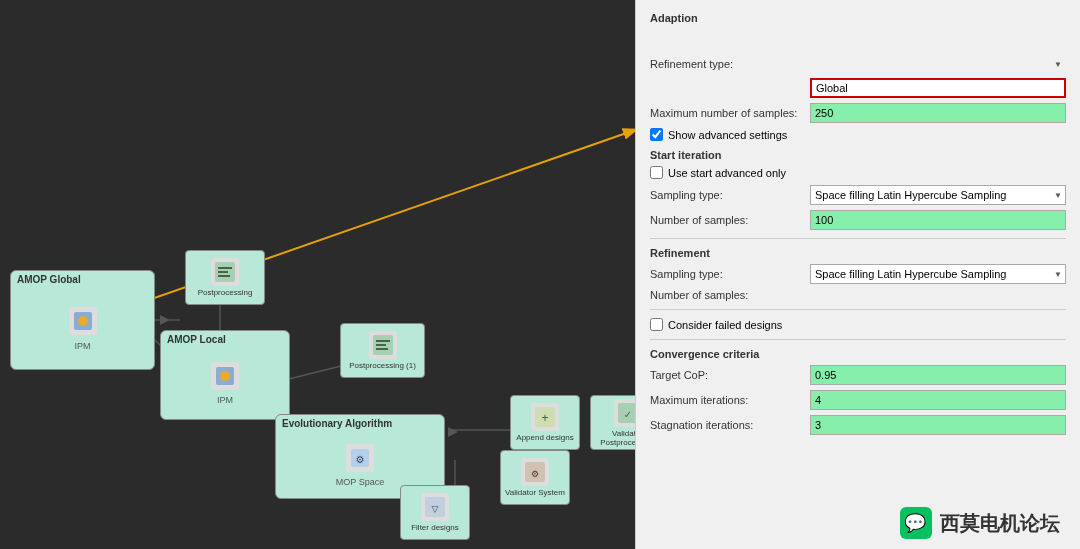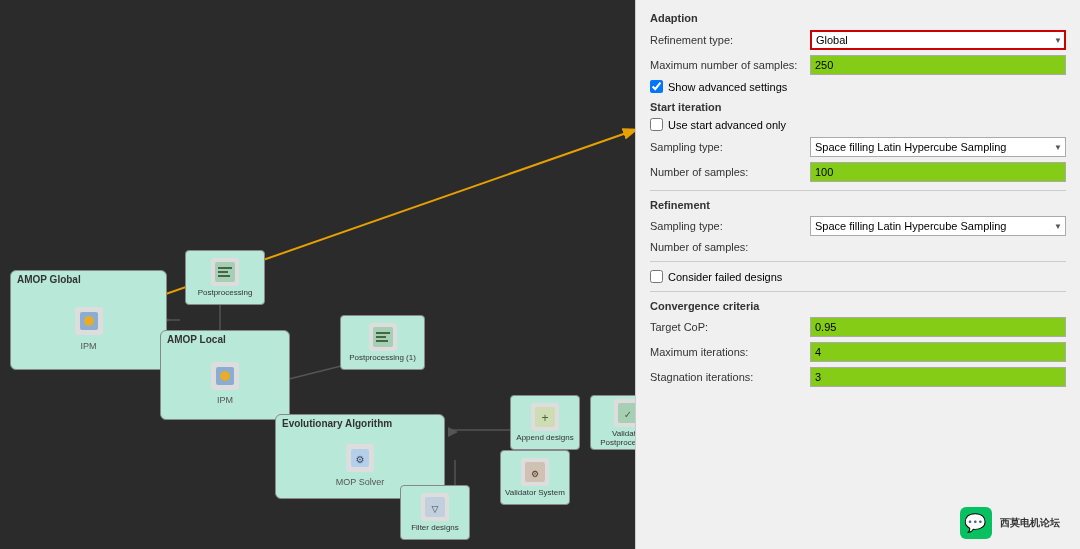--- a/index.html
+++ b/index.html
@@ -60,21 +60,21 @@
       width: 160px;
       font-size: 11px;
       color: #333;
       flex-shrink: 0;
     }
 
     .form-input {
       flex: 1;
       height: 20px;
       border: 1px solid #aaa;
-      background: #84cc16;
+      background: #86efac;
       font-size: 11px;
       padding: 0 4px;
     }
 
     .select-wrapper {
       flex: 1;
       position: relative;
     }
 
     .select-wrapper::after {
@@ -94,20 +94,21 @@
       border: 1px solid #aaa;
       background: white;
       font-size: 11px;
       padding: 0 4px;
       appearance: none;
       -webkit-appearance: none;
     }
 
     .highlighted-select {
       border: 2px solid #cc0000 !important;
+      margin-top: 48px;
     }
 
     .checkbox-row {
       display: flex;
       align-items: center;
       margin-bottom: 6px;
     }
 
     .checkbox-row input[type="checkbox"] {
       margin-right: 5px;
@@ -199,21 +200,21 @@
       background: #07c160;
       border-radius: 6px;
       display: flex;
       align-items: center;
       justify-content: center;
       color: white;
       font-size: 18px;
     }
 
     .watermark-text {
-      font-size: 10px;
+      font-size: 20px;
       color: #333;
       font-weight: bold;
     }
   </style>
 </head>
 <body>
 
 <div class="main-area">
 
   <div class="workflow-canvas">
@@ -243,21 +244,21 @@
 
       <line x1="610" y1="425" x2="625" y2="425" stroke="#555" stroke-width="1.5"></line>
 
       <line x1="455" y1="460" x2="455" y2="485" stroke="#555" stroke-width="1.5"></line>
 
       <polygon points="160,315 170,320 160,325" fill="#555"></polygon>
       <polygon points="278,378 288,383 278,388" fill="#555"></polygon>
       <polygon points="448,427 458,432 448,437" fill="#555"></polygon>
     </svg>
 
-    <div class="node node-container node-large" style="left:10px; top:270px; width:157px; height:100px;">
+    <div class="node node-container node-large" style="left:10px; top:270px; width:145px; height:100px;">
       <div class="node-title" style="font-weight:bold; padding:3px 6px; align-self:flex-start;">AMOP Global</div>
       <div style="display:flex; align-items:center; justify-content:center; flex:1; flex-direction:column; gap:4px;">
         <div class="node-icon">
           <svg width="22" height="22" viewBox="0 0 22 22">
             <rect x="2" y="2" width="18" height="18" rx="2" fill="#6699cc" opacity="0.7"></rect>
             <circle cx="11" cy="11" r="5" fill="#ffaa00" opacity="0.8"></circle>
           </svg>
         </div>
         <div style="font-size:9px;color:#555;">IPM</div>
       </div>
@@ -281,42 +282,42 @@
         <div class="node-icon">
           <svg width="22" height="22" viewBox="0 0 22 22">
             <rect x="2" y="2" width="18" height="18" rx="2" fill="#6699cc" opacity="0.7"></rect>
             <circle cx="11" cy="11" r="5" fill="#ffaa00" opacity="0.8"></circle>
           </svg>
         </div>
         <div style="font-size:9px;color:#555;">IPM</div>
       </div>
     </div>
 
-    <div class="node" style="left:340px; top:315px; width:85px; height:55px;">
+    <div class="node" style="left:340px; top:323px; width:85px; height:55px;">
       <div class="node-icon">
         <svg width="22" height="22" viewBox="0 0 22 22">
           <rect x="1" y="1" width="20" height="20" rx="2" fill="#99ccaa" opacity="0.8"></rect>
           <rect x="4" y="6" width="14" height="2" fill="#446644"></rect>
           <rect x="4" y="10" width="10" height="2" fill="#446644"></rect>
           <rect x="4" y="14" width="12" height="2" fill="#446644"></rect>
         </svg>
       </div>
       <div style="font-size:8px;">Postprocessing (1)</div>
     </div>
 
     <div class="node node-container" style="left:275px; top:414px; width:170px; height:85px;">
       <div class="node-title" style="font-weight:bold; padding:3px 6px; align-self:flex-start; display:flex; align-items:center;">Evolutionary Algorithm</div>
       <div style="display:flex; align-items:center; justify-content:center; flex:1; flex-direction:column; gap:3px;">
         <div class="node-icon">
           <svg width="22" height="22" viewBox="0 0 22 22">
             <rect x="2" y="2" width="18" height="18" rx="2" fill="#aaccee" opacity="0.8"></rect>
             <text x="11" y="16" text-anchor="middle" font-size="10" fill="#334466">⚙</text>
           </svg>
         </div>
-        <div style="font-size:9px;color:#555;">MOP Solver</div>
+        <div style="font-size:9px;color:#555;">MOP Space</div>
       </div>
     </div>
 
     <div class="node" style="left:510px; top:395px; width:70px; height:55px;">
       <div class="node-icon">
         <svg width="22" height="22" viewBox="0 0 22 22">
           <rect x="1" y="1" width="20" height="20" rx="2" fill="#ccddaa" opacity="0.8"></rect>
           <text x="11" y="16" text-anchor="middle" font-size="12" fill="#446633">+</text>
         </svg>
       </div>

